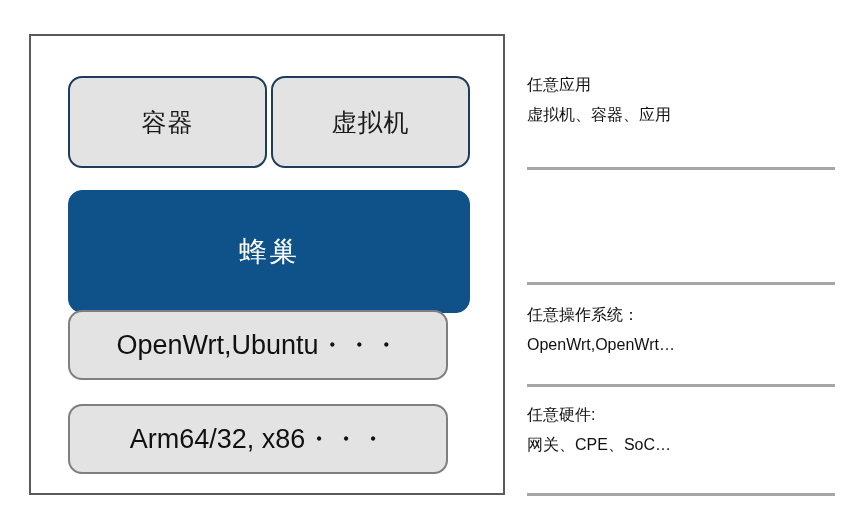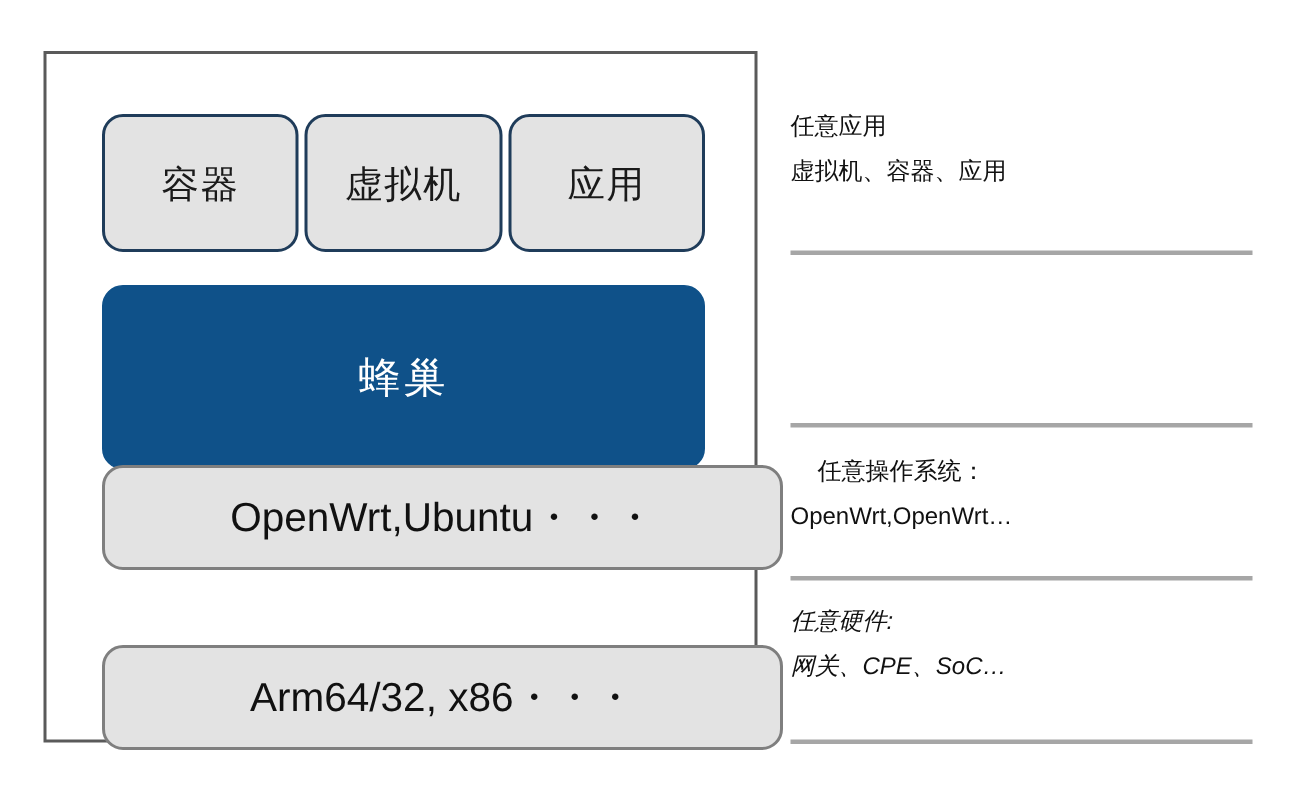--- a/index.html
+++ b/index.html
@@ -79,36 +79,36 @@
     color: #ffffff;
     font-family: "DejaVu Serif", "Liberation Serif", serif;
     font-size: 28px;
     letter-spacing: 2px;
     box-sizing: border-box;
   }
 
   .box-bar {
     position: absolute;
     left: 37px;
-    width: 454px;
+    width: 380px;
     height: 70px;
     background: #e3e3e3;
     border: 2px solid #7f7f7f;
     border-radius: 14px;
     display: flex;
     align-items: center;
     justify-content: center;
     font-family: "Liberation Sans", "DejaVu Sans", sans-serif;
     font-size: 27px;
     color: #111111;
     box-sizing: border-box;
   }
 
   .bar-os { top: 274px; }
-  .bar-hw { top: 394px; }
+  .bar-hw { top: 368px; }
 
   .note-block {
     position: relative;
     box-sizing: border-box;
   }
 
   .note-line {
     font-family: "Liberation Sans", "DejaVu Sans", sans-serif;
     font-size: 16px;
     line-height: 30px;
@@ -124,39 +124,36 @@
     background: #a6a6a6;
   }
 
   .d1 { top: 167px; }
   .d2 { top: 282px; }
   .d3 { top: 384px; }
   .d4 { top: 493px; }
 
   .nb1 { position: absolute; left: 527px; top: 70px; }
   .nb2 { position: absolute; left: 527px; top: 188px; }
-  .nb3 { position: absolute; left: 527px; top: 300px; text-align: center; }
-  .nb4 { position: absolute; left: 527px; top: 400px; font-style: italic; }
+  .nb3 { position: absolute; left: 527px; top: 300px; }
+  .nb4 { position: absolute; left: 527px; top: 400px; }
 </style>
 </head>
 <body>
 
 <div id="root">
 
   <div class="stack-frame">
 
     <div class="layer-row row-top">
       <div class="box-top">
         <span>容器</span>
       </div>
       <div class="box-top">
         <span>虚拟机</span>
-      </div>
-      <div class="box-top">
-        <span>应用</span>
       </div>
     </div>
 
     <div class="box-hive">
       <span>蜂巢</span>
     </div>
 
     <div class="box-bar bar-os">
       <span>OpenWrt,Ubuntu・・・</span>
     </div>

